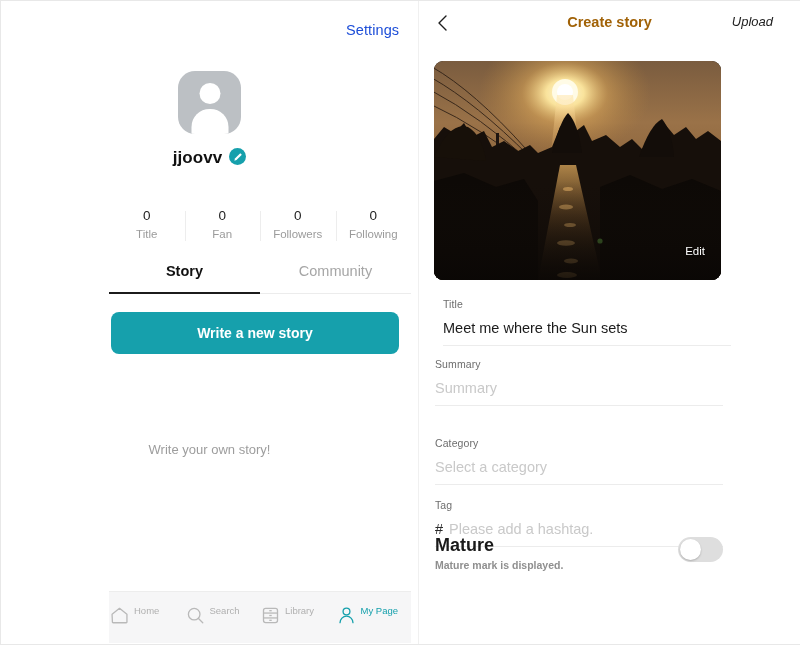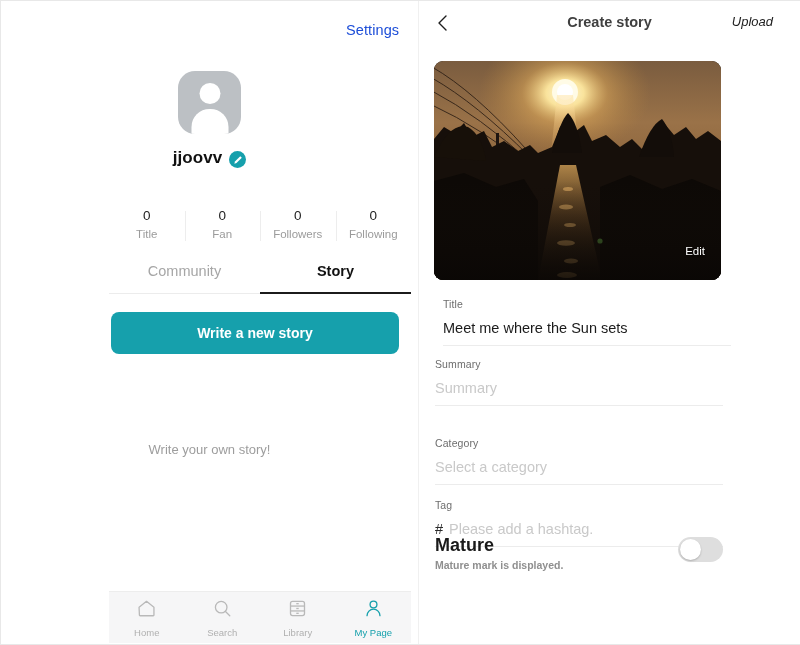--- a/index.html
+++ b/index.html
@@ -38,21 +38,21 @@
   }
   #avatar .head {
     position: absolute; left: 50%; top: 12px; transform: translateX(-50%);
     width: 21px; height: 21px; border-radius: 50%; background: #ffffff;
   }
   #avatar .body {
     position: absolute; left: 50%; top: 38px; transform: translateX(-50%);
     width: 37px; height: 25px; border-radius: 18px 18px 0 0; background: #ffffff;
   }
   #name-row {
-    margin-top: 14px; display: flex; align-items: flex-end; gap: 7px;
+    margin-top: 14px; display: flex; align-items: flex-start; gap: 7px;
   }
   #username { font-size: 17px; font-weight: bold; color: #111; letter-spacing: .1px; }
   #edit-badge {
     width: 17px; height: 17px; border-radius: 50%;
     background: #16a0ac; display: flex; align-items: center; justify-content: center;
     cursor: pointer;
   }
   #edit-badge svg { display: block; }
 
   #stats {
@@ -94,22 +94,22 @@
   }
 
   #bottom-nav {
     position: absolute; left: 108px; top: 590px;
     width: 302px; height: 52px;
     background: #f6f6f7;
     border-top: 1px solid #ededed;
     display: flex; align-items: center;
   }
   .nav-item {
-    flex: 1; display: flex; flex-direction: column;
-    align-items: center; gap: 4px; cursor: pointer;
+    flex: 1; display: flex; flex-direction: row;
+    gap: 4px; cursor: pointer;
   }
   .nav-item .nav-lbl { font-size: 9.5px; color: #b0b0b0; }
   .nav-item.active .nav-lbl { color: #16a0ac; }
 
   
   #panel-divider {
     position: absolute; left: 417px; top: 0;
     width: 1px; height: 643px; background: #f0f0f0;
   }
 
@@ -118,21 +118,21 @@
     position: absolute; left: 418px; top: 0;
     width: 381px; height: 643px; background: #ffffff;
   }
   #rp-header { position: absolute; left: 0; top: 0; width: 381px; height: 44px; }
   #back-btn {
     position: absolute; left: 12px; top: 10px;
     width: 24px; height: 24px; cursor: pointer;
   }
   #rp-title {
     position: absolute; left: 0; top: 13px; width: 381px;
-    text-align: center; font-size: 14.5px; font-weight: bold; color: #404040;
+    text-align: center; font-size: 14.5px; font-weight: bold; color: #a16207;
   }
   #upload-btn {
     position: absolute; right: 27px; top: 13px;
     font-size: 13px; color: #1d1d1d; cursor: pointer; font-style: italic;
   }
 
   #cover {
     position: absolute; left: 15px; top: 60px;
     width: 287px; height: 219px; border-radius: 9px; overflow: hidden;
     background: #120d0a; cursor: pointer;
@@ -212,22 +212,22 @@
         <div class="num">0</div>
         <div class="lbl">Followers</div>
       </div>
       <div class="stat">
         <div class="num">0</div>
         <div class="lbl">Following</div>
       </div>
     </div>
 
     <div id="tabs">
+      <div class="tab active">Story</div>
       <div class="tab inactive">Community</div>
-      <div class="tab active">Story</div>
     </div>
 
     <button id="write-btn">Write a new story</button>
 
     <div id="empty-msg">Write your own story!</div>
 
     <div id="bottom-nav">
       <div class="nav-item">
         <span>
           <svg width="21" height="21" viewBox="0 0 24 24" fill="none" stroke="#b9b9b9" stroke-width="1.5" stroke-linejoin="round">

